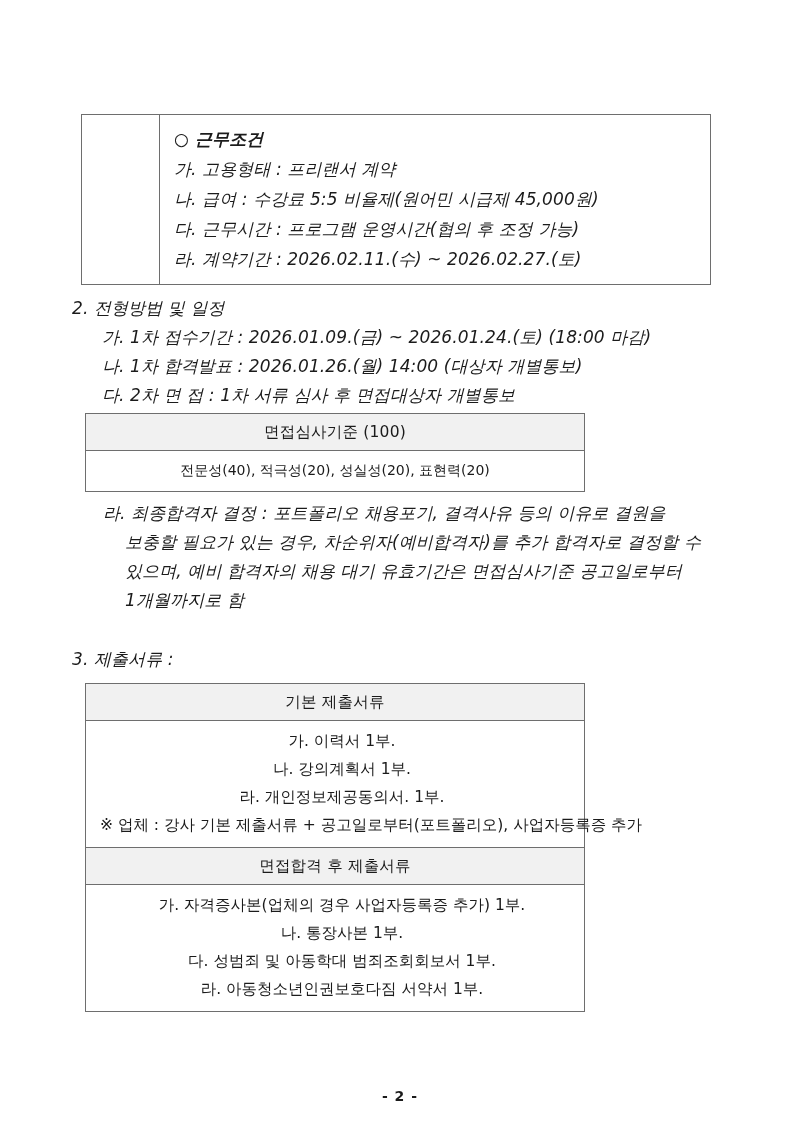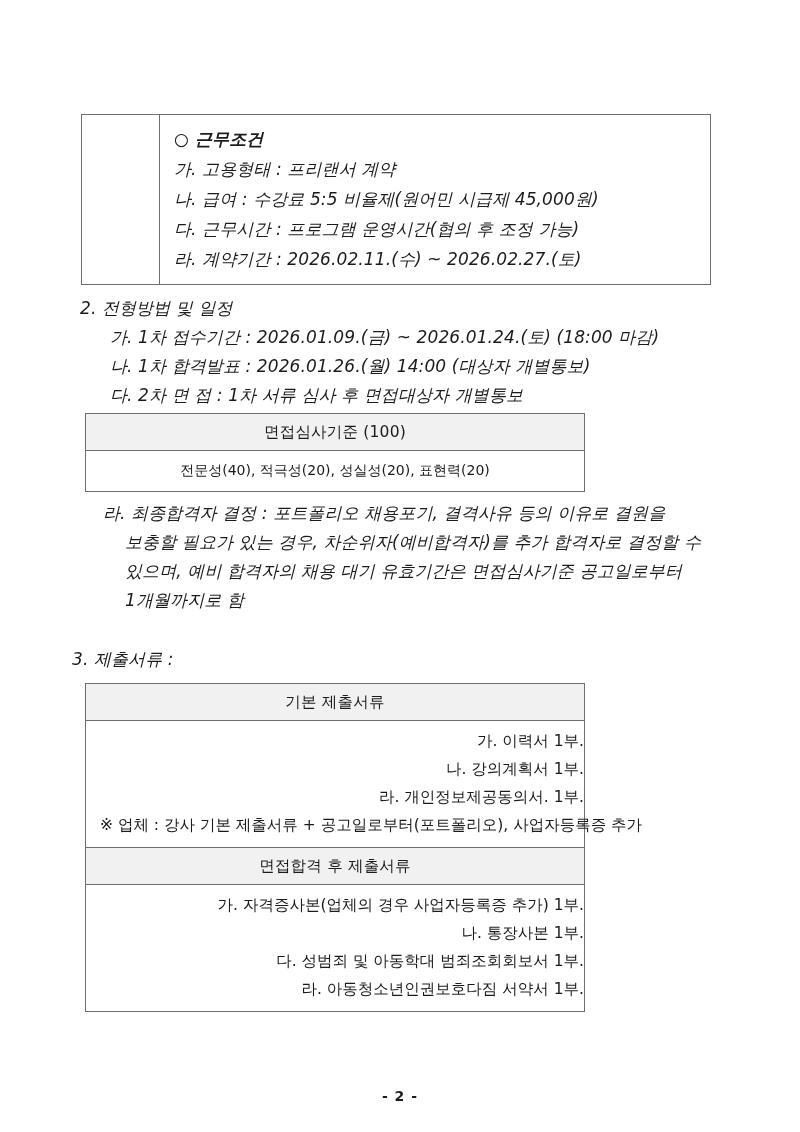--- a/index.html
+++ b/index.html
@@ -74,37 +74,37 @@
     width: 630px;
   }
   #work-conditions-table td.spacer-col { width: 77px; }
   #work-conditions-table td.content-col {
     padding: 9px 0 10px 14px;
     text-align: left;
   }
   #work-conditions-table .line { line-height: 30px; }
 
   
-  #section-2-heading { left: 72px; top: 294px; margin-left: 8px; }
+  #section-2-heading { left: 72px; top: 294px; }
   .sub-line { padding-left: 30px; }
 
   #interview-criteria-table { left: 85px; top: 413px; }
 
   #final-selection-note { left: 85px; top: 499px; }
   #final-selection-note .line { padding-left: 18px; }
   #final-selection-note .line.cont { padding-left: 40px; }
 
   
   #section-3-heading { left: 72px; top: 645px; }
 
   #submission-docs-table { left: 85px; top: 683px; }
   #submission-docs-table .item-line {
     font-size: 15.5px;
     line-height: 28px;
-    text-align: right;
+    text-align: center;
     padding-left: 14px;
     white-space: nowrap;
   }
 
   
   #section-4-contact { left: 72px; top: 1033px; }
 
   
   #page-number {
     left: 0; top: 1088px;

